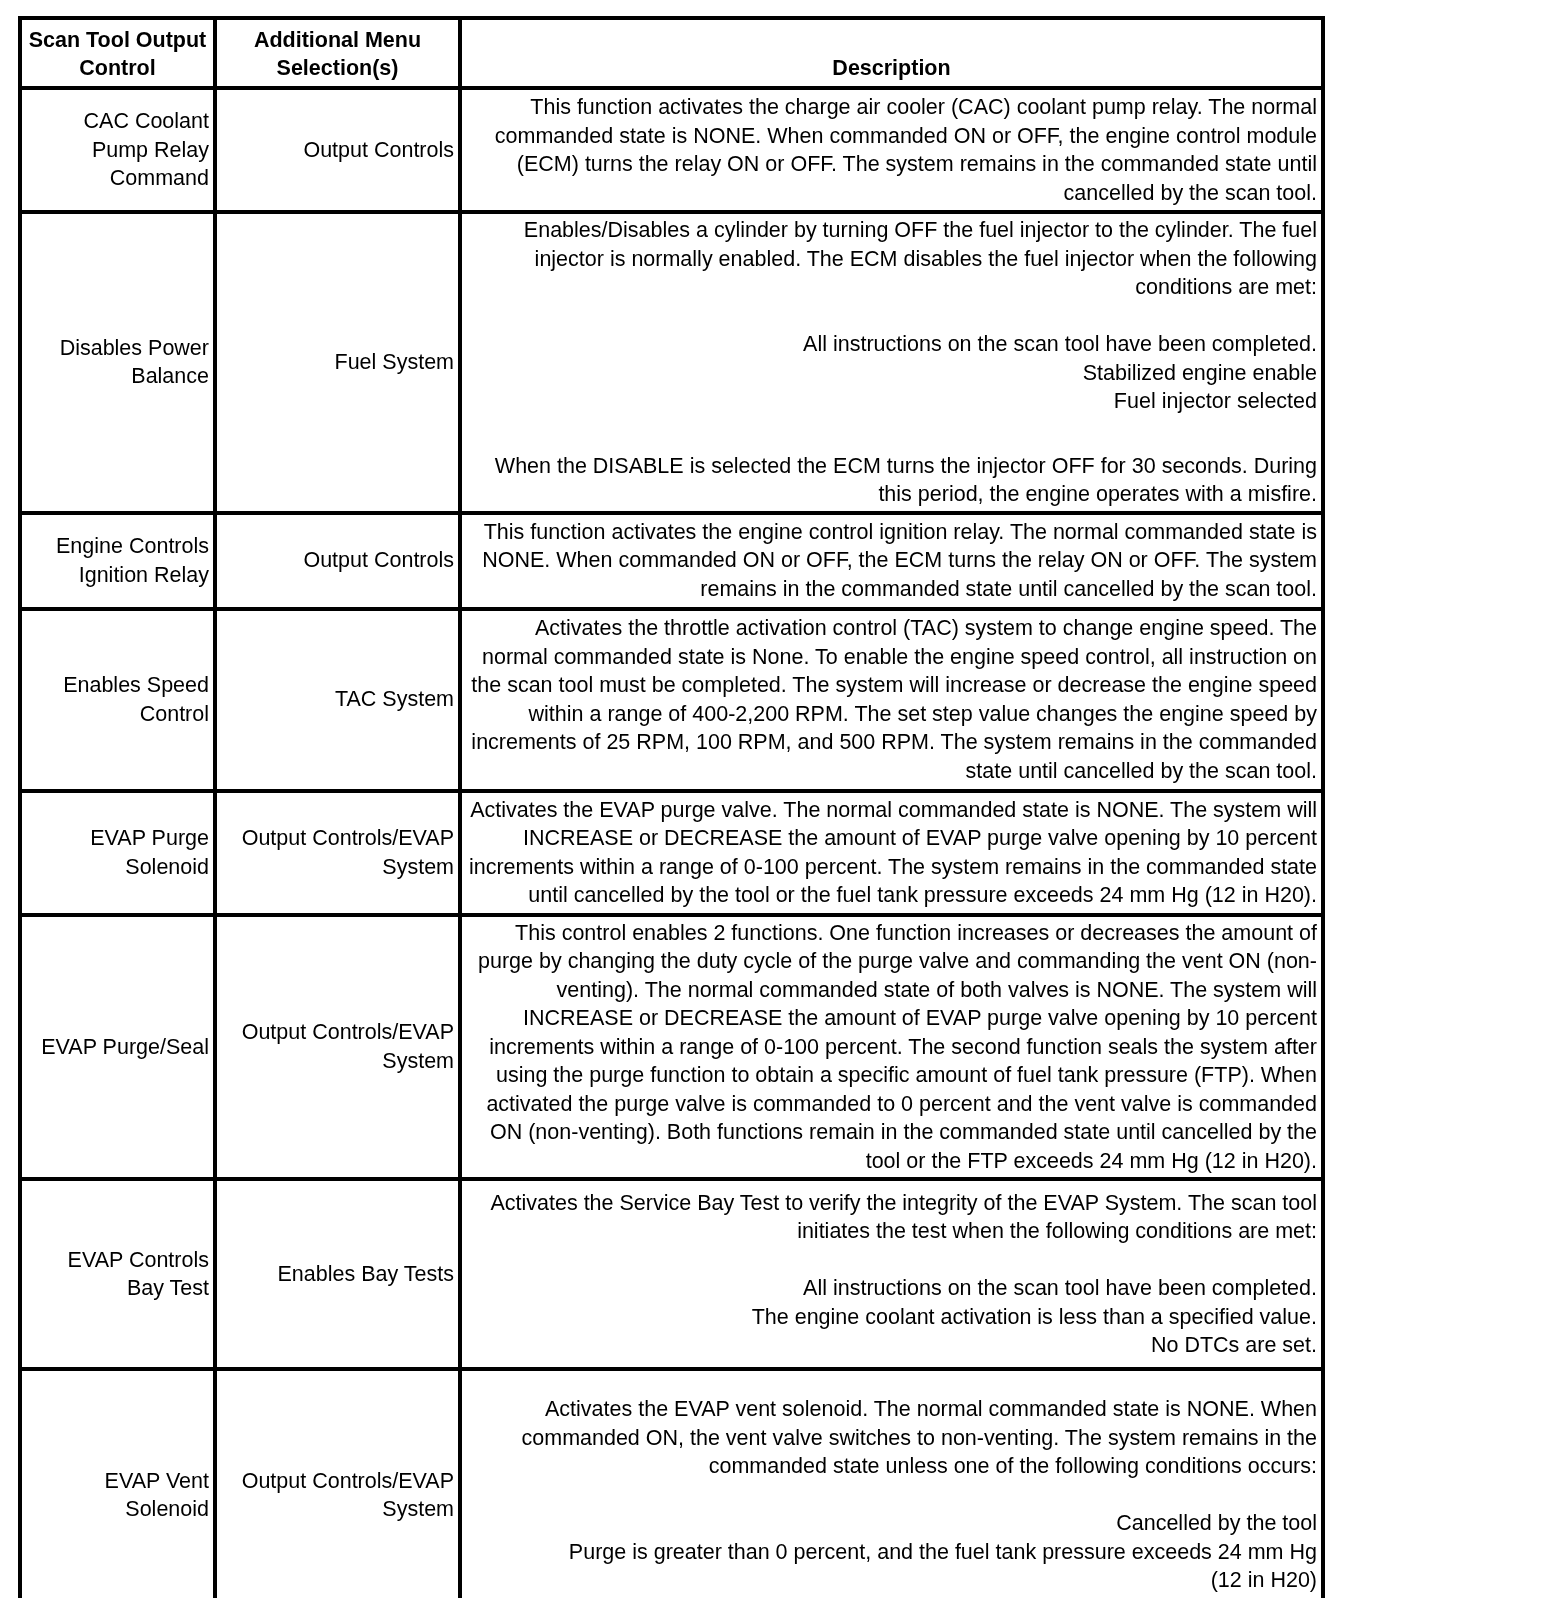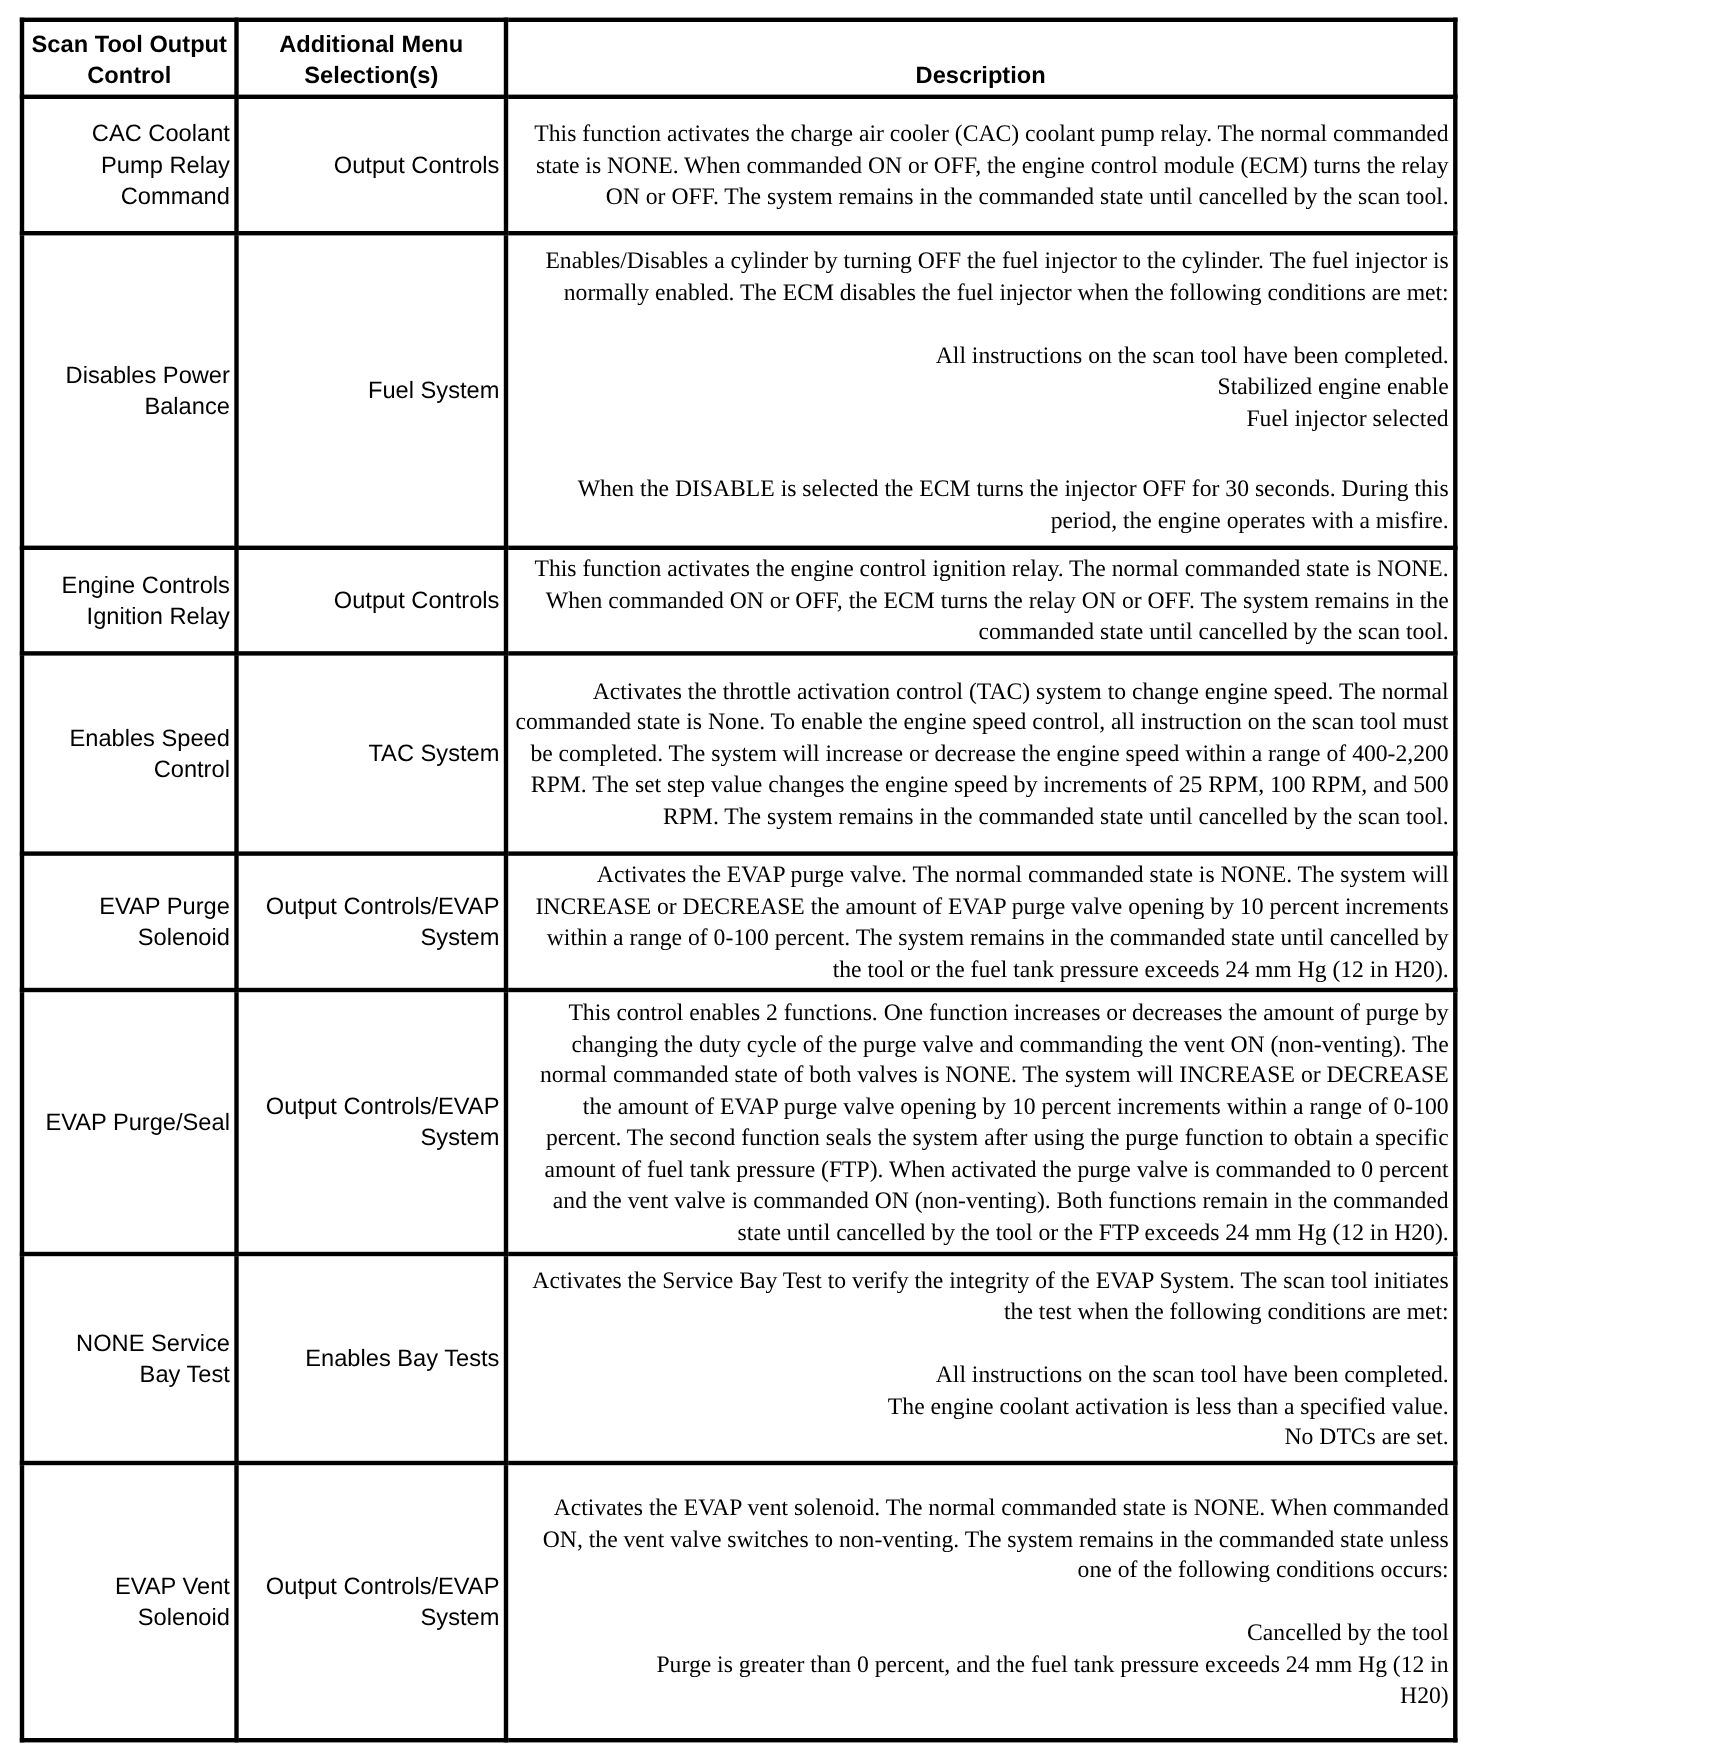--- a/index.html
+++ b/index.html
@@ -24,21 +24,21 @@
   table.spec th {
     font-weight: bold;
     text-align: center;
     vertical-align: bottom;
     line-height: 28px;
     padding: 4px 2px 4px 2px;
   }
   col.c1 { width: 195px; }
   col.c2 { width: 245px; }
   col.c3 { width: auto; }
-  td.desc { vertical-align: top; padding-top: 4px; padding-bottom: 2px; font-family: Liberation Serif, serif; }
+  td.desc { vertical-align: top; padding-top: 4px; padding-bottom: 2px; }
   .para { display: block; }
   .gap { display: block; height: 28.5px; }
   .gap2 { display: block; height: 36px; }
   .cond { display: block; padding-left: 100px; }
   tr.h-header { height: 70px; }
   tr.r1 { height: 124px; }
   tr.r2 { height: 286px; }
   tr.r3 { height: 96px; }
   tr.r4 { height: 182px; }
   tr.r5 { height: 124px; }
@@ -112,21 +112,21 @@
 
     <tr class="r6">
       <td>EVAP Purge/Seal</td>
       <td>Output Controls/EVAP System</td>
       <td class="desc">
         <span class="para">This control enables 2 functions. One function increases or decreases the amount of purge by changing the duty cycle of the purge valve and commanding the vent ON (non-venting). The normal commanded state of both valves is NONE. The system will INCREASE or DECREASE the amount of EVAP purge valve opening by 10 percent increments within a range of 0-100 percent. The second function seals the system after using the purge function to obtain a specific amount of fuel tank pressure (FTP). When activated the purge valve is commanded to 0 percent and the vent valve is commanded ON (non-venting). Both functions remain in the commanded state until cancelled by the tool or the FTP exceeds 24 mm Hg (12 in H20).</span>
       </td>
     </tr>
 
     <tr class="r7">
-      <td>NONE Service Bay Test</td>
+      <td>EVAP Controls Bay Test</td>
       <td>Enables Bay Tests</td>
       <td class="desc">
         <span class="para">Activates the Service Bay Test to verify the integrity of the EVAP System. The scan tool initiates the test when the following conditions are met:</span>
         <span class="gap"></span>
         <span class="cond">All instructions on the scan tool have been completed.</span>
         <span class="cond">The engine coolant activation is less than a specified value.</span>
         <span class="cond">No DTCs are set.</span>
       </td>
     </tr>
 

